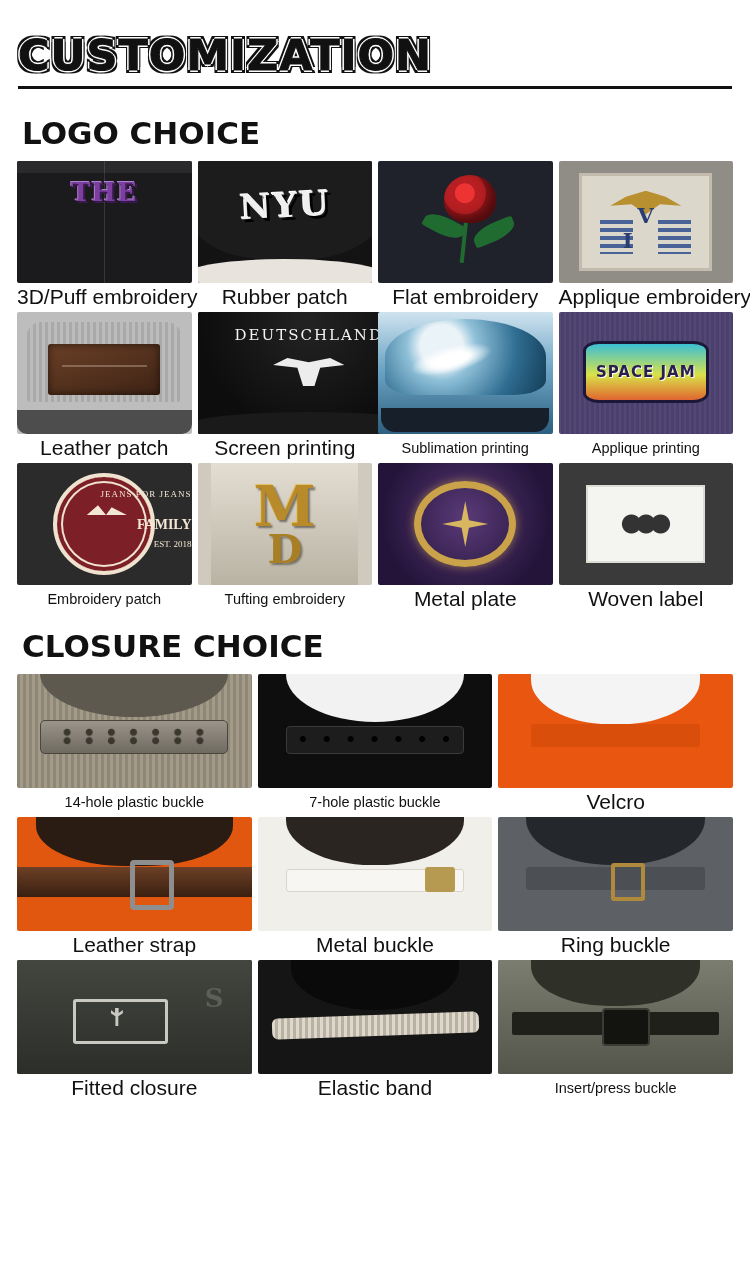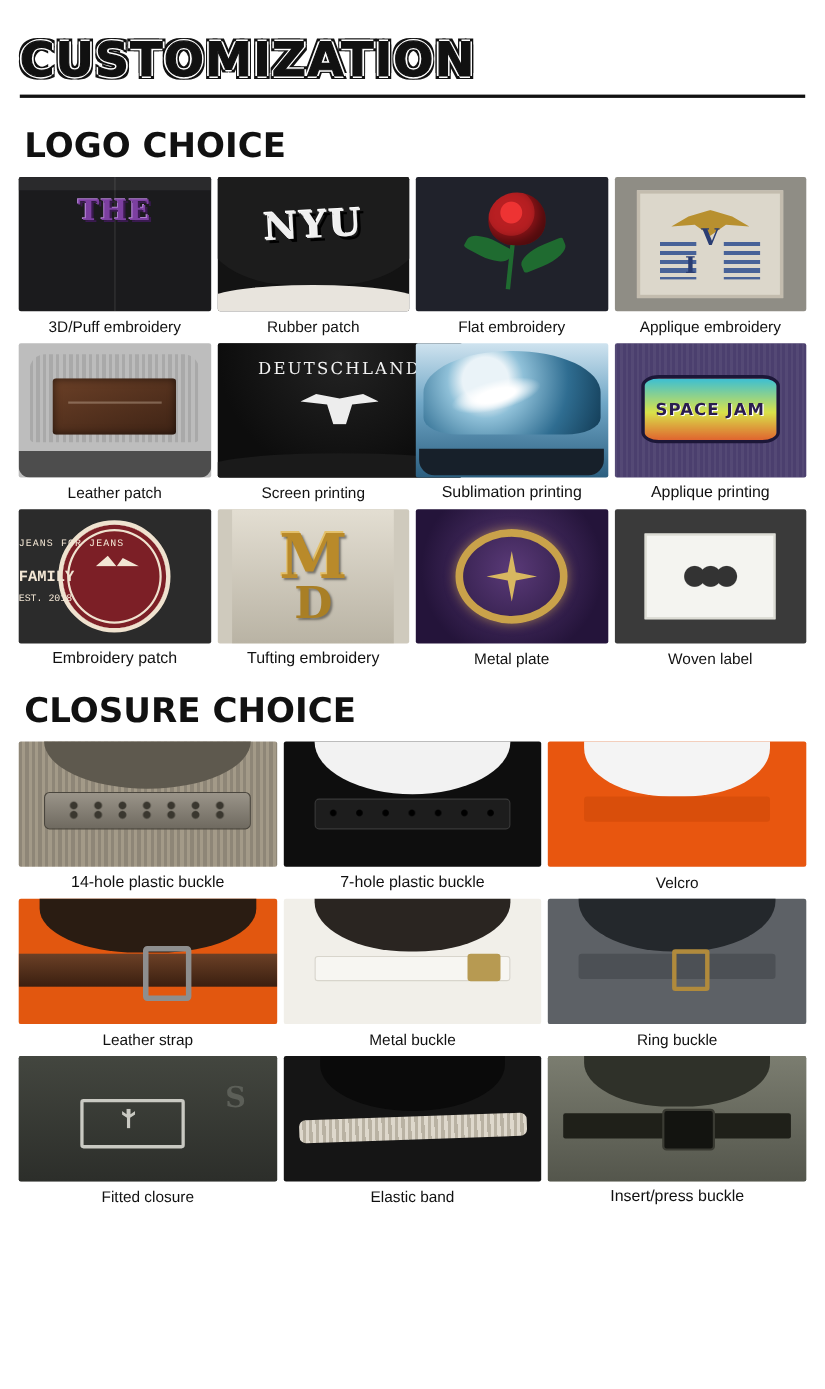--- a/index.html
+++ b/index.html
@@ -75,21 +75,21 @@
   .thumb {
     width: 100%;
     position: relative;
     overflow: hidden;
     border-radius: 2px;
   }
   .grid-4 .thumb { height: 122px; }
   .grid-3 .thumb { height: 114px; }
 
   .caption {
-    font-size: 14px;
+    font-size: 21px;
     line-height: 18px;
     color: #111;
     margin-top: 5px;
     white-space: nowrap;
   }
   .caption.small { font-size: 14.5px; }
 
   
   .ph {
     position: absolute;
@@ -229,22 +229,22 @@
 
   
   .t-embp { background:#2b2b2b; }
   .t-embp .disc {
     position:absolute; left:50%; top:50%; transform:translate(-50%,-50%);
     width:94px; height:94px; border-radius:50%;
     background:#7c1f26; border:4px solid #efe2cf;
     box-shadow: inset 0 0 0 4px #7c1f26, inset 0 0 0 6px #efe2cf;
   }
   .t-embp .l1, .t-embp .l2, .t-embp .l3 {
-    position:absolute; left:0; right:0; text-align:left; color:#f2e6d4;
-    font-family:Liberation Mono, monospace;
+    position:absolute; left:0; right:0; text-align:right; color:#f2e6d4;
+    font-family:Liberation Serif, serif;
   }
   .t-embp .l1 { top:26px; font-size:9px; letter-spacing:1px; }
   .t-embp .l2 { top:54px; font-size:14px; font-weight:bold; }
   .t-embp .l3 { top:76px; font-size:9px; }
   .t-embp .mtn {
     position:absolute; left:40%; top:38px; width:40px; height:14px; background:#f2e6d4;
     clip-path: polygon(0 100%, 28% 30%, 48% 100%, 62% 45%, 100% 100%);
   }
 
   

